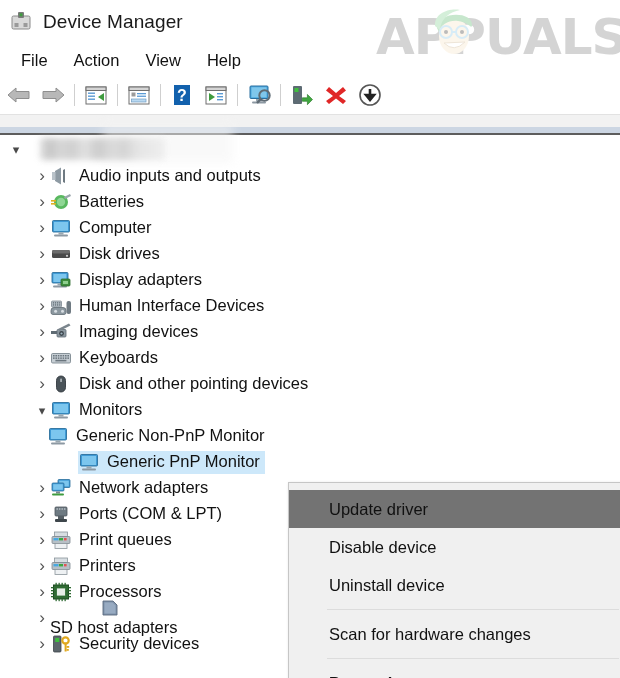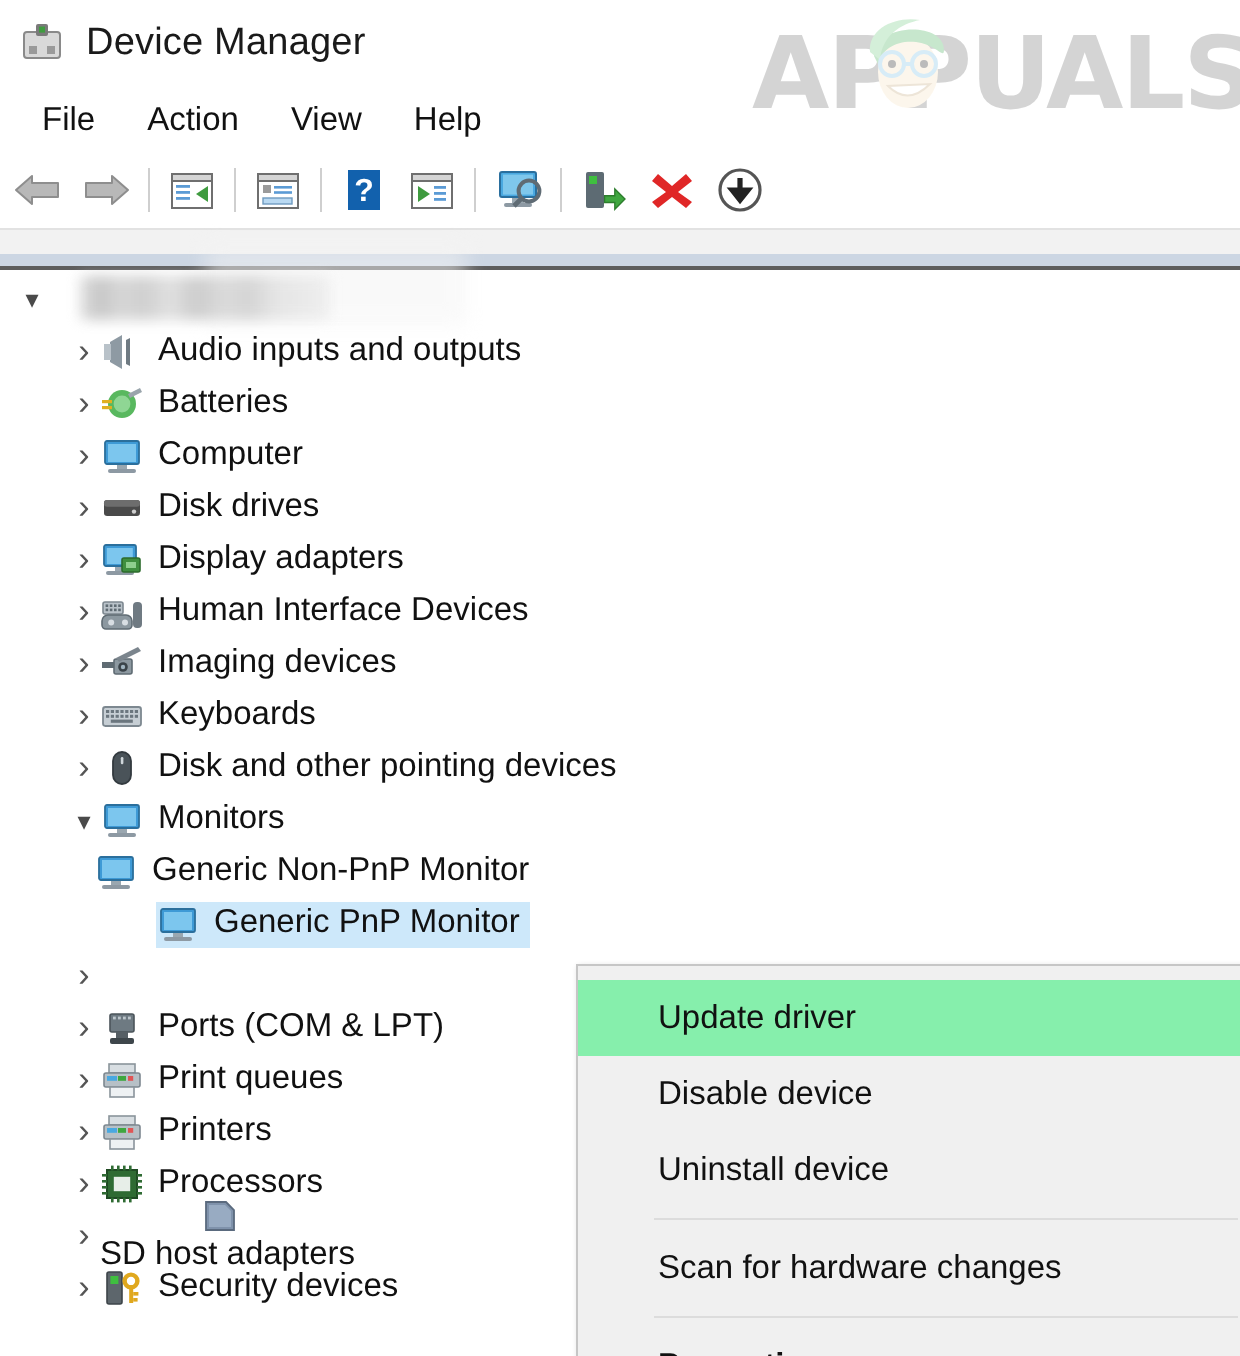--- a/index.html
+++ b/index.html
@@ -48,21 +48,21 @@
   .blurred{position:relative;height:26px;display:flex;align-items:center;}
   .blur-box{margin-left:2px;width:125px;height:22px;
     background:linear-gradient(90deg,#d8d8d8 0%,#bdbdbd 8%,#d0d0d0 16%,#c8c8c8 26%,#dcdcdc 36%,#c4c4c4 46%,#d6d6d6 58%,#cfcfcf 68%,#e2e2e2 78%,#ededed 100%);
     filter:blur(3.2px);opacity:.85;border-radius:2px;}
   .blur-shade{position:absolute;left:65px;top:-13px;width:130px;height:40px;background:#f4f4f4;filter:blur(5px);opacity:.5;}
 
   
   .ctxmenu{position:absolute;left:288px;top:482px;width:332px;
     background:#f0f0f0;border:1px solid #c6c6c6;box-shadow:1px 1px 3px rgba(0,0,0,.18);}
   .ctx-item{height:38px;display:flex;align-items:center;padding-left:40px;font-size:16.5px;color:#111;cursor:default;}
-  .ctx-item.hl{background:#86efac;}
+  .ctx-item.hl{background:#737373;}
   .ctx-item.bold{font-weight:bold;}
   .ctx-sep{height:1px;background:#dcdcdc;margin:5px 2px 5px 38px;}
   .ctx-pad{height:7px;}
 
   
   .i-svg{display:block;}
 </style>
 </head>
 <body>
 
@@ -390,20 +390,33 @@
                 <rect x="4" y="4" width="14" height="9" fill="#7cc6ee"></rect>
                 <rect x="8.5" y="14.5" width="5" height="2" fill="#9aa7b0"></rect>
                 <rect x="4" y="16.5" width="14" height="2" rx="1" fill="#8d99a3"></rect>
               </svg>
             </span>
             <span class="lbl">Generic PnP Monitor</span>
           </span>
         </div>
         <div class="row" style="padding-left: 34px;">
           <div class="twisty" style="font-size: 17px; color: rgb(85, 85, 85);">›</div>
+          <span class="lbl-wrap" style="display: inline-flex; align-items: center;">
+            <span class="ico">
+              <svg class="i-svg" width="22" height="20" viewBox="0 0 22 20">
+                <rect x="8" y="1.5" width="12" height="8" rx="1" fill="#3e9ad6" stroke="#2b6f9c" stroke-width=".8"></rect>
+                <rect x="9.2" y="2.7" width="9.6" height="5.6" fill="#7cc6ee"></rect>
+                <rect x="2" y="5" width="12" height="8" rx="1" fill="#3e9ad6" stroke="#2b6f9c" stroke-width=".8"></rect>
+                <rect x="3.2" y="6.2" width="9.6" height="5.6" fill="#7cc6ee"></rect>
+                <rect x="6" y="13.5" width="4" height="2" fill="#7a868e"></rect>
+                <rect x="2" y="15.5" width="12" height="2" rx="1" fill="#3f9b3f"></rect>
+              </svg>
+            </span>
+            <span class="lbl">Network adapters</span>
+          </span>
         </div>
         <div class="row" style="padding-left: 34px;">
           <div class="twisty" style="font-size: 17px; color: rgb(85, 85, 85);">›</div>
           <span class="lbl-wrap" style="display: inline-flex; align-items: center;">
             <span class="ico">
               <svg class="i-svg" width="22" height="20" viewBox="0 0 22 20">
                 <rect x="5" y="3" width="12" height="9" rx="1" fill="#6e7a82" stroke="#4b545a" stroke-width=".8"></rect>
                 <g fill="#bcc5cb">
                   <rect x="6.5" y="4.3" width="1.4" height="1.4"></rect>
                   <rect x="9" y="4.3" width="1.4" height="1.4"></rect>

